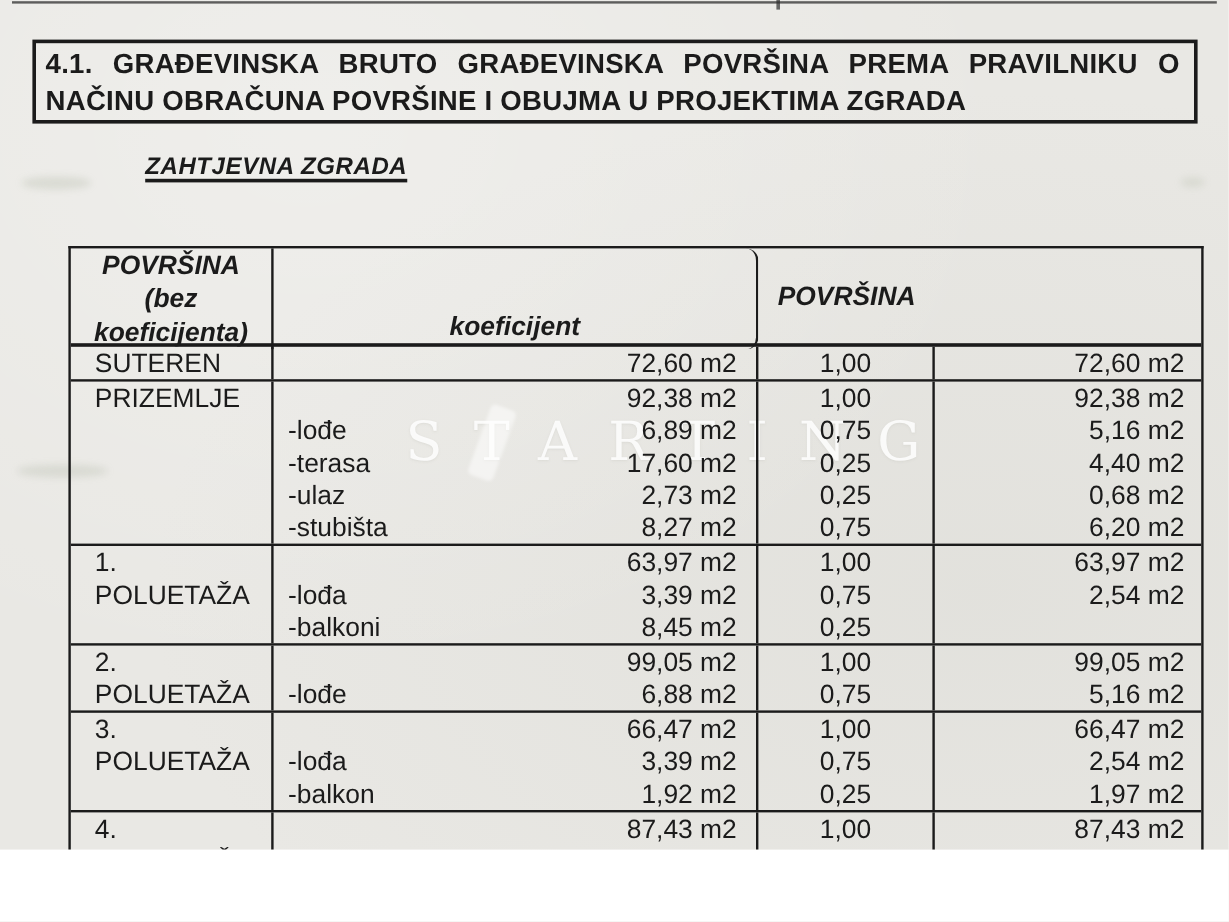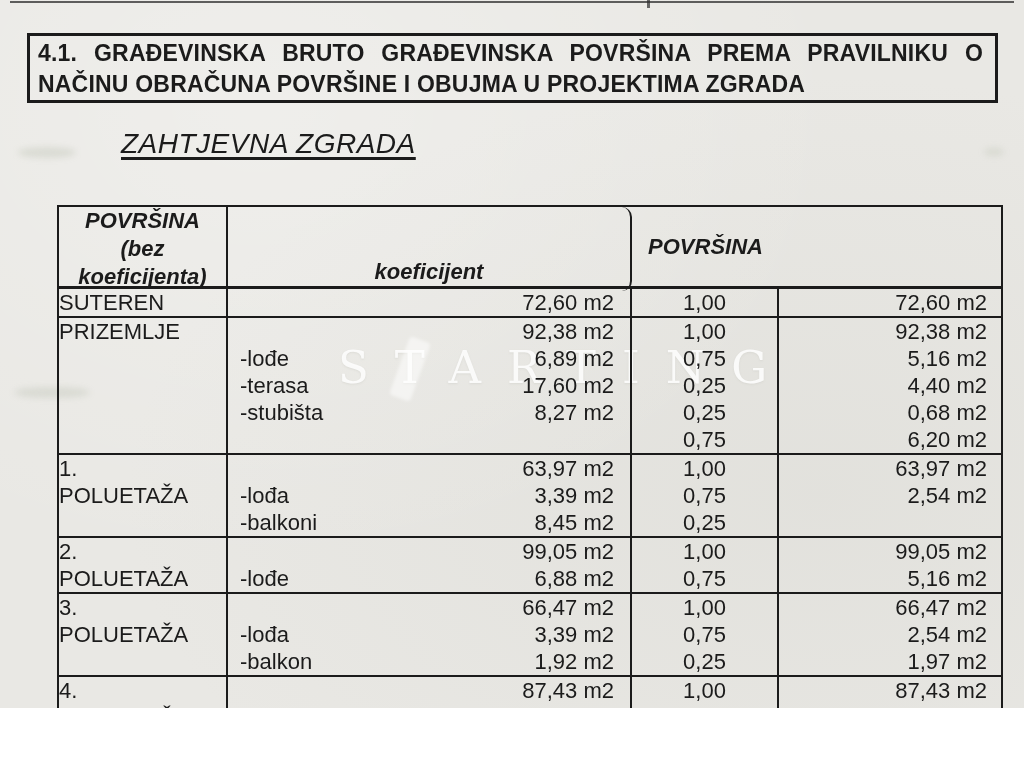--- a/index.html
+++ b/index.html
@@ -24,21 +24,21 @@
     position:absolute; left:27px; top:33px; width:971px; height:70px;
     border:3px solid var(--ink,#1b1b1b);
     padding:2px 12px 0 8px;
     font-weight:bold; font-size:23px; line-height:31px;
     letter-spacing:0.2px; z-index:3;
   }
   .title-line.justify { text-align:justify; text-align-last:justify; }
 
   .subtitle {
     position:absolute; left:121px; top:128px; z-index:3;
-    font-size:28px; font-weight:normal; font-style:italic;
+    font-size:20px; font-weight:bold; font-style:italic;
     text-decoration:underline; text-decoration-thickness:3px; text-underline-offset:4px;
     letter-spacing:0.5px;
   }
 
   .watermark {
     position:absolute; left:338px; top:341px; z-index:1;
     font-family:"DejaVu Serif", serif; font-size:45px; font-weight:normal;
     letter-spacing:26px; color:rgba(255,255,255,0.85);
     text-shadow:0 1px 2px rgba(205,205,198,0.45);
     white-space:nowrap;
@@ -58,21 +58,21 @@
   .c1, .c2, .c3 { border-right:2px solid var(--ink,#1b1b1b); }
 
   .thead { height:82px; border-bottom:3px solid var(--ink,#1b1b1b); font-weight:bold; font-style:italic; }
   .thead .c1 { display:flex; align-items:center; padding-left:7px; }
   .thead .c2 { display:flex; flex-direction:column; justify-content:center; align-items:center; text-align:center; line-height:28px; }
   .thead .c3 { display:flex; align-items:flex-end; justify-content:center; padding-bottom:6px;border-radius:10px; }
   .thead .c4 { display:flex; align-items:flex-start; justify-content:center; padding-top:27px; }
 
   .block { border-bottom:2px solid var(--ink,#1b1b1b); }
   .block .line { height:27px; display:flex; align-items:center; white-space:nowrap; }
-  .block .c1 { padding-left:0; }
+  .block .c1 { padding-left:20px; }
   .block .c2 .line { justify-content:space-between; padding:0 16px 0 12px; }
   .block .c3 .line { justify-content:center; }
   .block .c4 .line { justify-content:flex-end; padding-right:14px; }
 
   .block.spacer .line { height:24px; }
   .block.highlight {
     border-bottom:none;
     background-color:var(--highlight,#dfe7d2);
     background-image:repeating-linear-gradient(80deg, rgba(110,140,80,0.08) 0 6px, rgba(255,255,255,0.05) 6px 13px);
   }
@@ -141,20 +141,24 @@
             </div>
             <div class="line">
               <span>-lođe</span>
               <span>6,89 m2</span>
             </div>
             <div class="line">
               <span>-terasa</span>
               <span>17,60 m2</span>
             </div>
             <div class="line">
+              <span>-ulaz</span>
+              <span>2,73 m2</span>
+            </div>
+            <div class="line">
               <span>-stubišta</span>
               <span>8,27 m2</span>
             </div>
           </div>
       <div class="c3">
             <div class="line">1,00</div>
             <div class="line">0,75</div>
             <div class="line">0,25</div>
             <div class="line">0,25</div>
             <div class="line">0,75</div>

